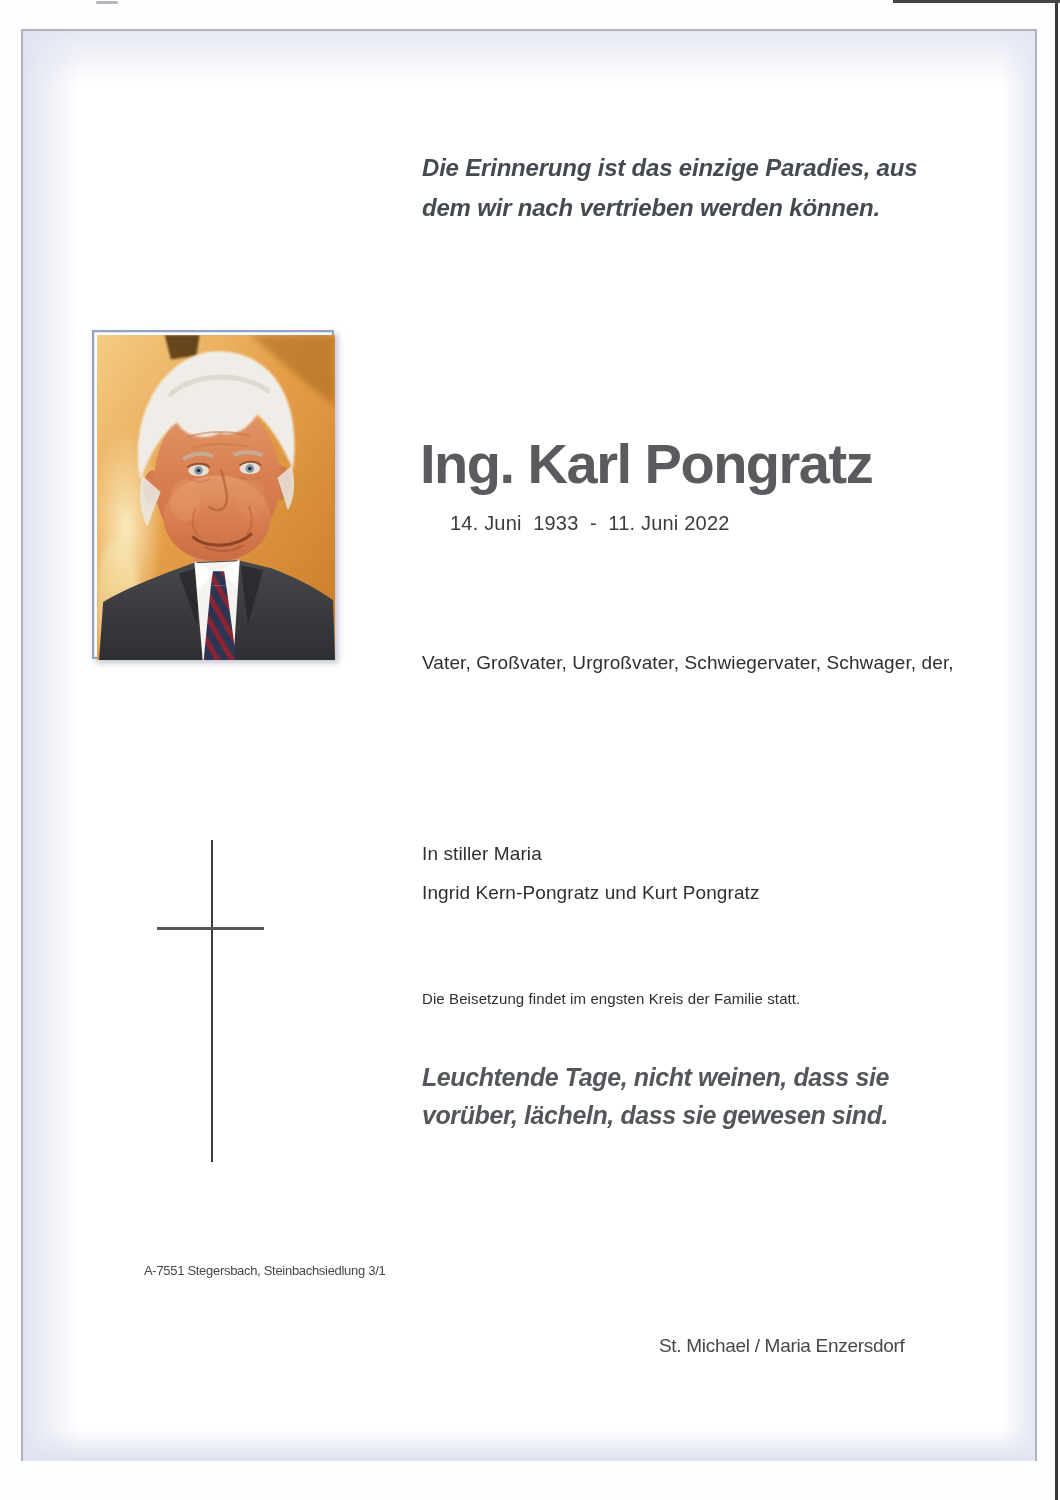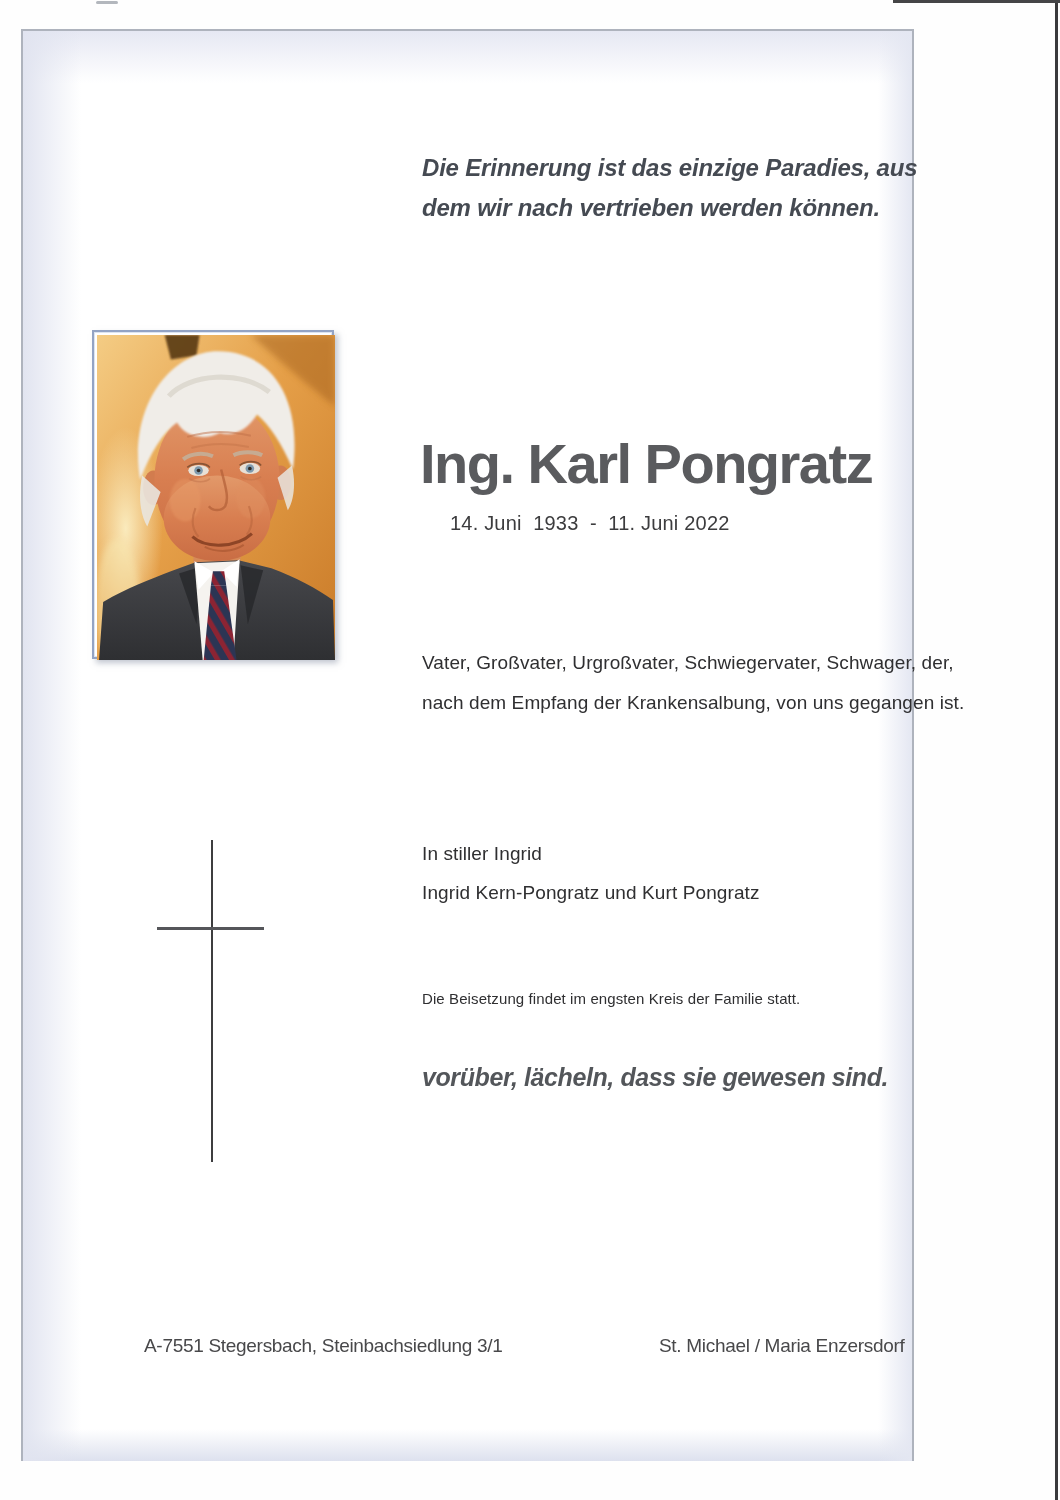--- a/index.html
+++ b/index.html
@@ -9,21 +9,21 @@
     background:#fefefe;
     overflow:hidden;
     font-family:"Liberation Sans", sans-serif;
   }
   
   .scan-edge-right{position:absolute;left:1055px;top:0;width:3px;height:1500px;background:#3a3a3c;}
   .scan-edge-top{position:absolute;left:893px;top:0;width:167px;height:3px;background:#454547;}
   .scan-speck{position:absolute;left:96px;top:1px;width:22px;height:3px;background:#b3b7bd;border-radius:2px;}
   
   .card{
-    position:absolute;left:21px;top:29px;width:893px;height:1432px;
+    position:absolute;left:21px;top:29px;width:1016px;height:1432px;
     box-sizing:border-box;
     background-color:#ffffff;
     border:2px solid #aeb3bd;border-bottom:none;
     background-image:
       linear-gradient(to right,  #e1e4f0, rgba(255,255,255,0)),
       linear-gradient(to left,   #e4e7f2, rgba(255,255,255,0)),
       linear-gradient(to bottom, #e6e8f3, rgba(255,255,255,0)),
       linear-gradient(to top,    #dde1ee, rgba(255,255,255,0));
     background-size:58px 100%, 34px 100%, 100% 52px, 100% 32px;
     background-position:left top, right top, left top, left bottom;
@@ -56,22 +56,22 @@
   .burial{
     left:399px;top:959px;width:580px;
     font-size:15px;color:#2f2f31;letter-spacing:0.1px;
   }
   .quote-bottom{
     left:399px;top:1027px;width:540px;
     font-size:25px;font-weight:bold;font-style:italic;
     color:#53565a;line-height:38px;letter-spacing:-0.4px;
   }
   .footer-address{
-    left:121px;top:1304px;
-    font-size:19px;color:#48484a;letter-spacing:-0.3px;
+    left:121px;top:1232px;
+    font-size:13px;color:#48484a;letter-spacing:-0.3px;
   }
   .footer-parishes{
     left:636px;top:1304px;
     font-size:19px;color:#48484a;letter-spacing:-0.3px;
   }
   
   .cross-vertical{left:188px;top:809px;width:2px;height:322px;background:#3d3d3f;}
   .cross-horizontal{left:134px;top:896px;width:107px;height:3px;background:#55565a;}
   
   .photo-frame{
@@ -189,34 +189,34 @@
         <path d="M113,232 L124,232 L126,246 L111,246 Z" fill="url(#tieStripes)"></path>
         <path d="M111,246 L126,246 L136,319 L104,319 Z" fill="url(#tieStripes)"></path>
       </svg>
     </div>
 
     <div class="deceased-name">Ing. Karl Pongratz</div>
     <div class="life-dates">14. Juni  1933  -  11. Juni 2022</div>
 
     <div class="farewell line-block">
       <div>Vater, Großvater, Urgroßvater, Schwiegervater, Schwager, der,</div>
-      <div>nach dem Empfang der Krankensalbung, von uns gegangen ist.</div>
     </div>
 
     <div class="cross-vertical"></div>
     <div class="cross-horizontal"></div>
 
     <div class="mourning line-block">
-      <div>In stiller Ingrid</div>
+      <div>In stiller Maria</div>
       <div>Ingrid Kern-Pongratz und Kurt Pongratz</div>
     </div>
 
     <div class="burial">Die Beisetzung findet im engsten Kreis der Familie statt.</div>
 
     <div class="quote-bottom line-block">
+      <div>Leuchtende Tage, nicht weinen, dass sie</div>
       <div>vorüber, lächeln, dass sie gewesen sind.</div>
     </div>
 
     <div class="footer-address">A-7551 Stegersbach, Steinbachsiedlung 3/1</div>
     <div class="footer-parishes">St. Michael / Maria Enzersdorf</div>
 
   </div>
 </div>
 
 </body></html>

